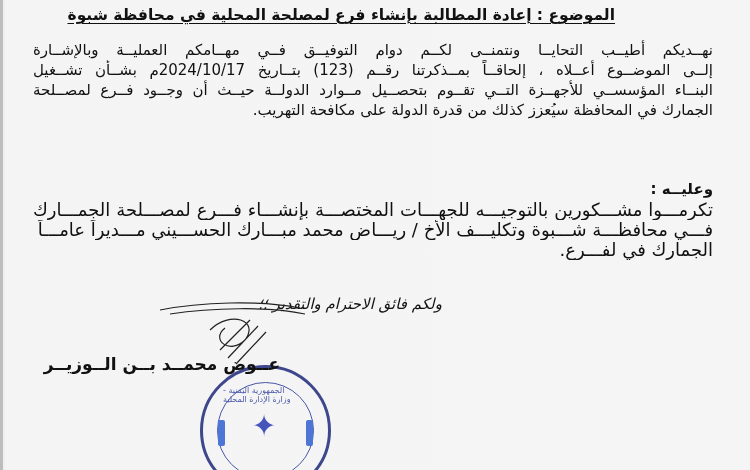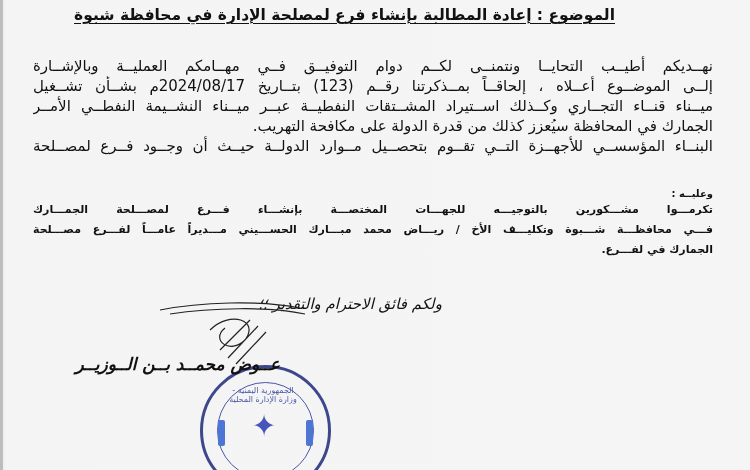--- a/index.html
+++ b/index.html
@@ -24,74 +24,73 @@
       font-weight: bold; font-size: 15.5px; text-decoration: underline;
       text-underline-offset: 3px; white-space: nowrap;
     }
     .body-text {
       position: absolute; left: 33px; width: 680px;
       direction: rtl; text-align: justify; text-align-last: justify;
       font-size: 15px; line-height: 20px; white-space: nowrap;
     }
     .line { height: 20px; overflow: hidden; }
     .line.last { text-align-last: right; }
-    .p1 { top: 56px; }
+    .p1 { top: 40px; }
     .p2 { top: 180px; }
-    .p2 .line { font-weight: bold; font-size: 11px; }
-    .wa { position: absolute; top: 180px; right: 37px; font-weight: bold; font-size: 10px; direction: rtl; margin-top: 8px; }
+    .p2 .line { font-weight: normal; font-size: 18px; }
+    .wa { position: absolute; top: 180px; right: 37px; font-weight: bold; font-size: 15px; direction: rtl; }
     .closing {
       position: absolute; top: 295px; left: 235px; width: 230px;
       direction: rtl; text-align: center;
       font-family: "DejaVu Serif", serif; font-style: italic; font-size: 15px;
     }
     .sig-block {
       position: absolute; left: 40px; top: 345px; width: 240px;
       direction: rtl; text-align: right;
     }
-    .sig-line { font-weight: 900; font-size: 17px; height: 38px; line-height: 38px; letter-spacing: 0.5px; white-space: nowrap; font-style: italic; }
+    .sig-line { font-weight: 900; font-size: 17px; height: 38px; line-height: 38px; letter-spacing: 0.5px; white-space: nowrap; }
     .stamp {
       position: absolute; left: 200px; top: 365px; width: 125px; height: 125px;
       border-radius: 50%; border: 3px solid #1f2a7a;
       opacity: 0.85;
     }
     .stamp .inner {
       position: absolute; left: 14px; top: 14px; right: 14px; bottom: 14px;
       border-radius: 50%; border: 1.5px solid #2a3a9a;
     }
     .stamp .emblem {
       position: absolute; left: 38px; top: 40px; width: 46px; height: 36px;
       color: #2a3ab0; font-size: 30px; line-height: 36px; text-align: center;
     }
     .stamp .txt {
       position: absolute; left: 20px; top: 18px; width: 80px;
-      font-size: 8px; color: #2a3a9a; direction: rtl; text-align: center;
+      font-size: 8px; color: #2a3a9a; direction: rtl; text-align: left;
     }
     .stamp .bar-l, .stamp .bar-r {
       position: absolute; width: 7px; height: 26px; background: #2f5fd0; top: 52px; border-radius: 2px;
     }
     .stamp .bar-l { left: 15px; }
     .stamp .bar-r { right: 15px; }
     .signature {
       position: absolute; left: 150px; top: 300px; width: 160px; height: 80px;
     }
   </style>
 </head>
 <body>
 
 <div class="page">
   <div class="left-edge"></div>
 
-  <div class="subject">الموضوع : إعادة المطالبة بإنشاء فرع لمصلحة الإدارة في محافظة شبوة</div>
+  <div class="subject">الموضوع : إعادة المطالبة بإنشاء فرع لمصلحة المحلية في محافظة شبوة</div>
 
   <div class="body-text p1">
     <div class="line">نهــديكم أطيــب التحايــا ونتمنــى لكــم دوام التوفيــق فــي مهــامكم العمليــة وبالإشــارة</div>
-    <div class="line">إلــى الموضــوع أعــلاه ، إلحاقــاً بمــذكرتنا رقــم (123) بتــاريخ 2024/08/17م بشــأن تشــغيل</div>
-    <div class="line">ميــناء قنــاء التجــاري وكــذلك اســتيراد المشــتقات النفطيــة عبــر ميــناء النشــيمة النفطــي الأمــر</div>
+    <div class="line">إلــى الموضــوع أعــلاه ، إلحاقــاً بمــذكرتنا رقــم (123) بتــاريخ 2024/10/17م بشــأن تشــغيل</div>
+    <div class="line">البنــاء المؤسســي للأجهــزة التــي تقــوم بتحصــيل مــوارد الدولــة حيــث أن وجــود فــرع لمصــلحة</div>
     <div class="line last">الجمارك في المحافظة سيُعزز كذلك من قدرة الدولة على مكافحة التهريب.</div>
-    <div class="line">البنــاء المؤسســي للأجهــزة التــي تقــوم بتحصــيل مــوارد الدولــة حيــث أن وجــود فــرع لمصــلحة</div>
   </div>
 
   <div class="wa">وعليــه :</div>
 
   <div class="body-text p2" style="top:200px;">
     <div class="line">تكرمـــوا مشـــكورين بالتوجيـــه للجهـــات المختصـــة بإنشـــاء فـــرع لمصـــلحة الجمـــارك</div>
     <div class="line">فـــي محافظـــة شـــبوة وتكليـــف الأخ / ريـــاض محمد مبـــارك الحســـيني مـــديراً عامـــاً لفـــرع مصـــلحة</div>
     <div class="line last">الجمارك في لفـــرع.</div>
   </div>
 

